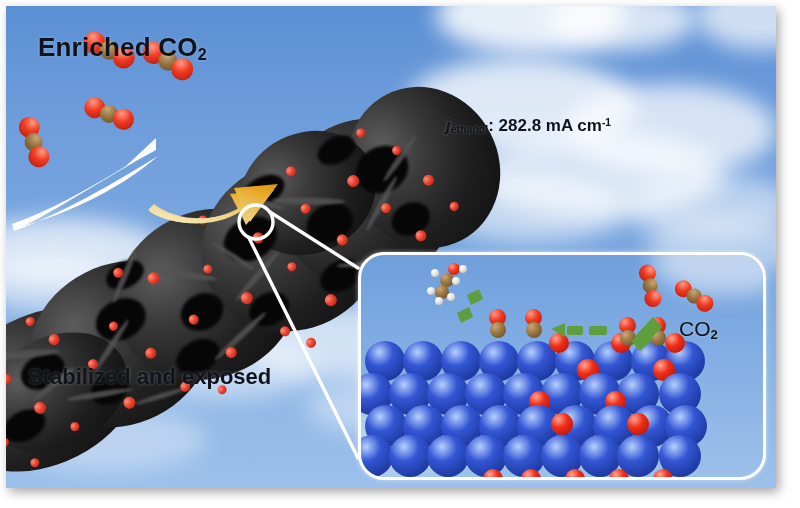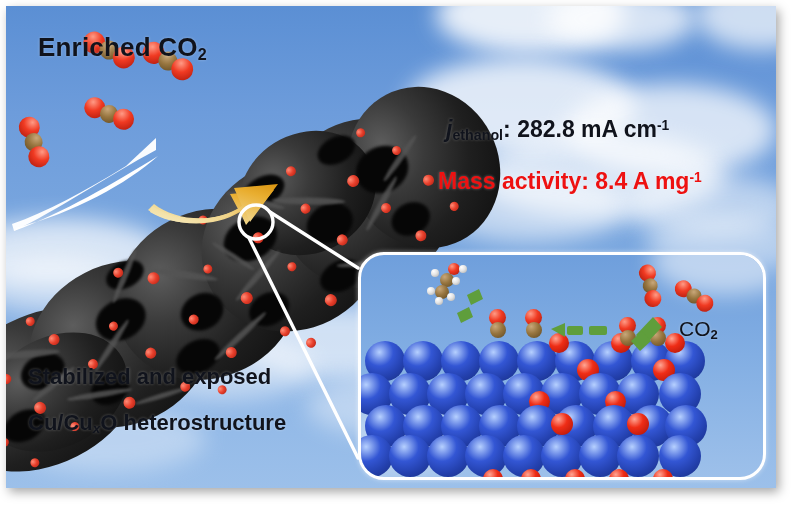--- a/index.html
+++ b/index.html
@@ -212,33 +212,27 @@
     <circle cx="250" cy="216" r="17" fill="none" stroke="#ffffff" stroke-width="3.4"></circle>
     <line x1="264" y1="206" x2="352" y2="262" stroke="#ffffff" stroke-width="3.4" stroke-linecap="round"></line>
     <line x1="243" y1="232" x2="352" y2="452" stroke="#ffffff" stroke-width="3.4" stroke-linecap="round"></line>
   </svg>
 
   <div class="txt dark" id="t-enriched" style="left:32px;top:26px;font-size:26px;letter-spacing:.2px;">
     <span>Enriched CO</span><sub>2</sub>
   </div>
 
 
-  <div class="txt dark" style="left:440px;top:110px;font-size:23px;">
+  <div class="txt dark" style="left:440px;top:110px;font-size:17px;">
     <span class="ital">j</span><sub>ethanol</sub><span>: </span><span>282.8 mA cm</span><sup>-1</sup>
   </div>
 
-  <div class="txt red" style="left:432px;top:162px;font-size:23px;">
-    <span>Mass activity</span><span>:  </span><span>8.4 A mg</span><sup>-1</sup>
-  </div>
 
   <div class="txt dark" style="left:22px;top:358px;font-size:22px;text-align:right;">
     <span>Stabilized and exposed</span>
-  </div>
-  <div class="txt dark" style="left:22px;top:404px;font-size:22px;">
-    <span>Cu/Cu</span><sub class="ital">x</sub><span>O heterostructure</span>
   </div>
 
   <div id="inset">
 
     <div class="cloud" style="left:290px;top:-30px;width:150px;height:70px;opacity:.55"></div>
     <div class="cloud" style="left:-40px;top:150px;width:150px;height:70px;opacity:.35"></div>
 
     <div style="position:absolute;left:4px;top:84px;width:336px;height:134px;">
 
       <div class="atom cu-atom" style="position:absolute;left:0px;top:2px;width:40px;height:40px;"></div>

